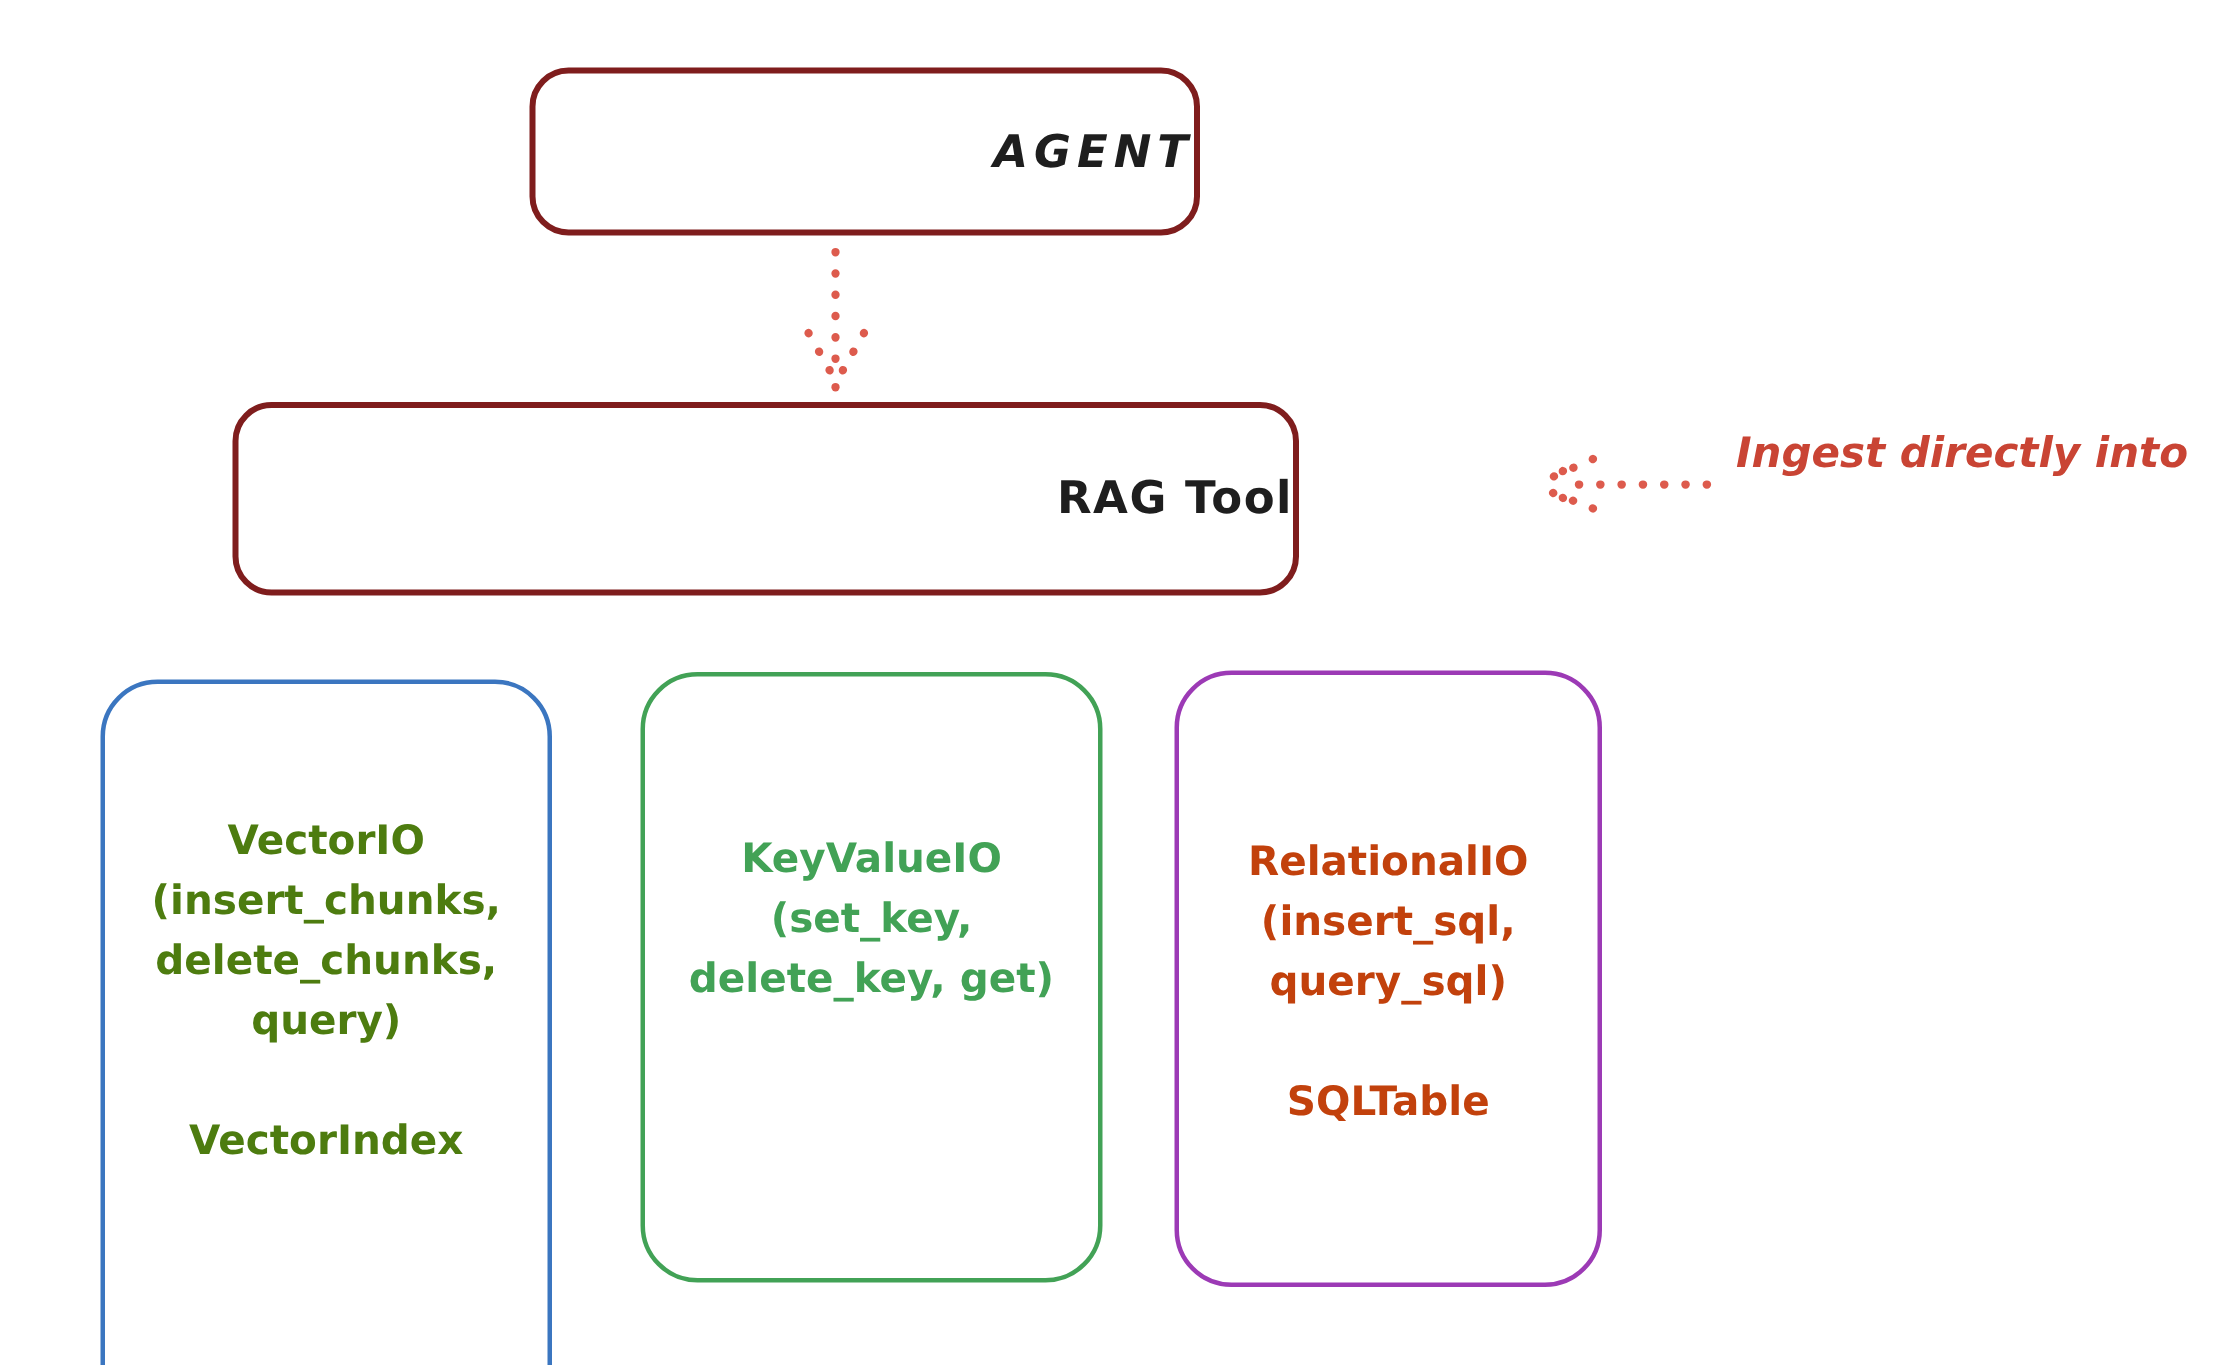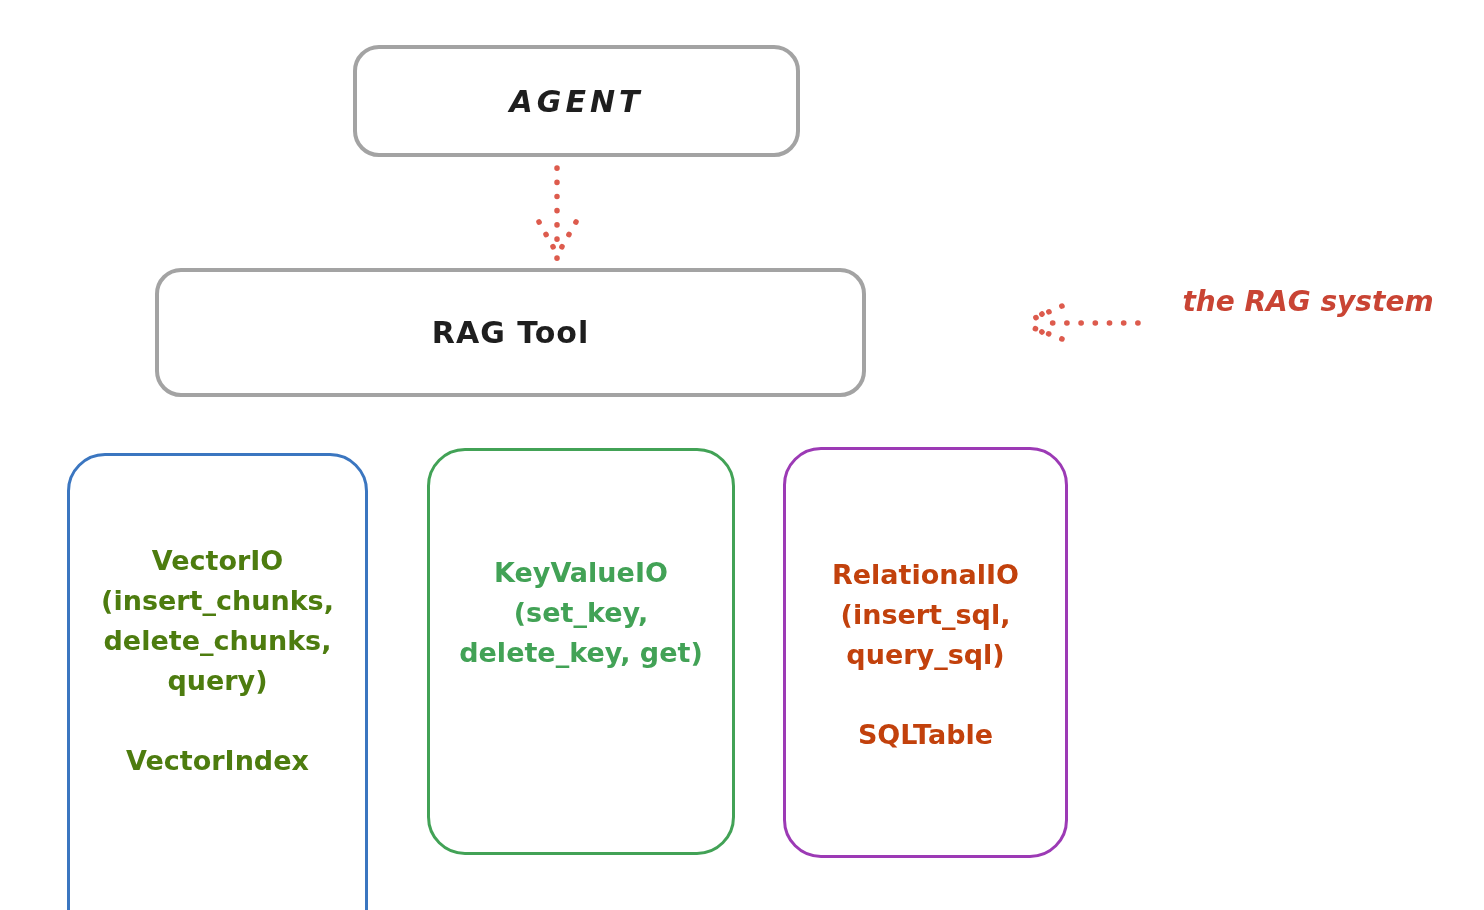--- a/index.html
+++ b/index.html
@@ -18,23 +18,24 @@
   }
   .box {
     position: absolute;
     box-sizing: border-box;
     background: #ffffff;
     display: flex;
     align-items: center;
     justify-content: center;
   }
   .box-black {
-    border: 4px solid #a3a3a3;
+    border: 4px solid #7f1d1d;
     border-radius: 26px;
     color: #1e1e1e;
+    justify-content: flex-end;
   }
   .agent-box {
     left: 353px; top: 45px;
     width: 447px; height: 112px;
     font-size: 30px;
     font-weight: 700;
     font-style: italic;
     letter-spacing: 4px;
   }
   .ragtool-box {
@@ -123,21 +124,21 @@
     <g stroke="#dd5b4d" stroke-width="5.5" stroke-linecap="round" fill="none" stroke-dasharray="0.2 14">
       <line x1="126" y1="31" x2="40" y2="31"></line>
       <line x1="50" y1="14" x2="14" y2="30"></line>
       <line x1="50" y1="47" x2="14" y2="33"></line>
       <line x1="30" y1="22" x2="22" y2="29"></line>
       <line x1="30" y1="40" x2="22" y2="33"></line>
     </g>
   </svg>
 
   <div class="annotation">
-      <div class="line">the RAG system</div>
+      <div class="line">Ingest directly into</div>
     </div>
 
   <div class="backend backend-vector">
     <div>
         <div class="line">VectorIO</div>
         <div class="line">(insert_chunks,</div>
         <div class="line">delete_chunks,</div>
         <div class="line">query)</div>
         <div class="line"></div>
         <div class="line">VectorIndex</div>

